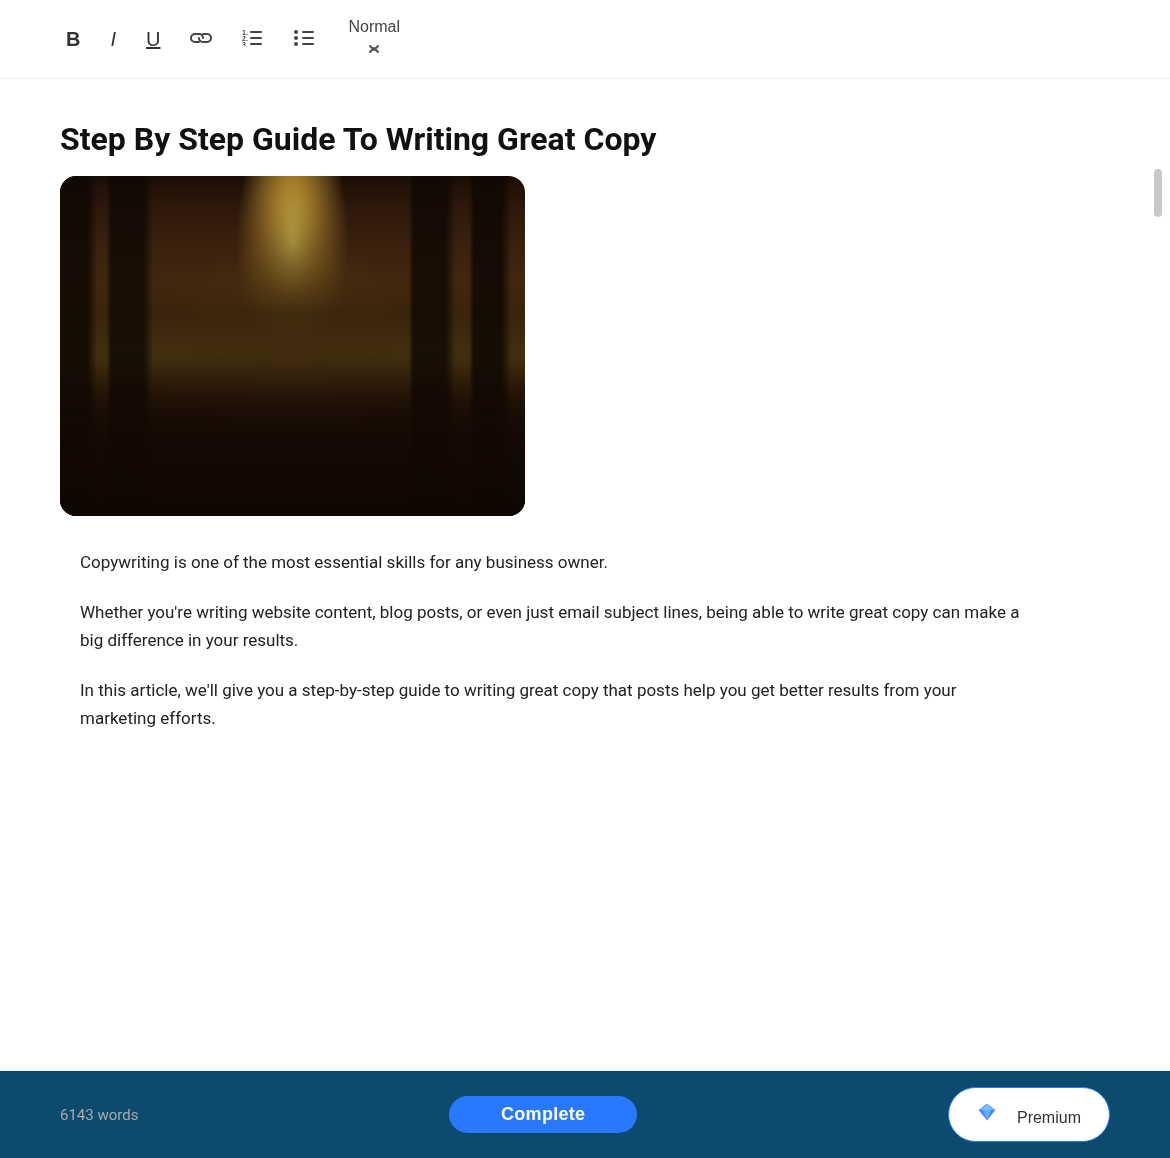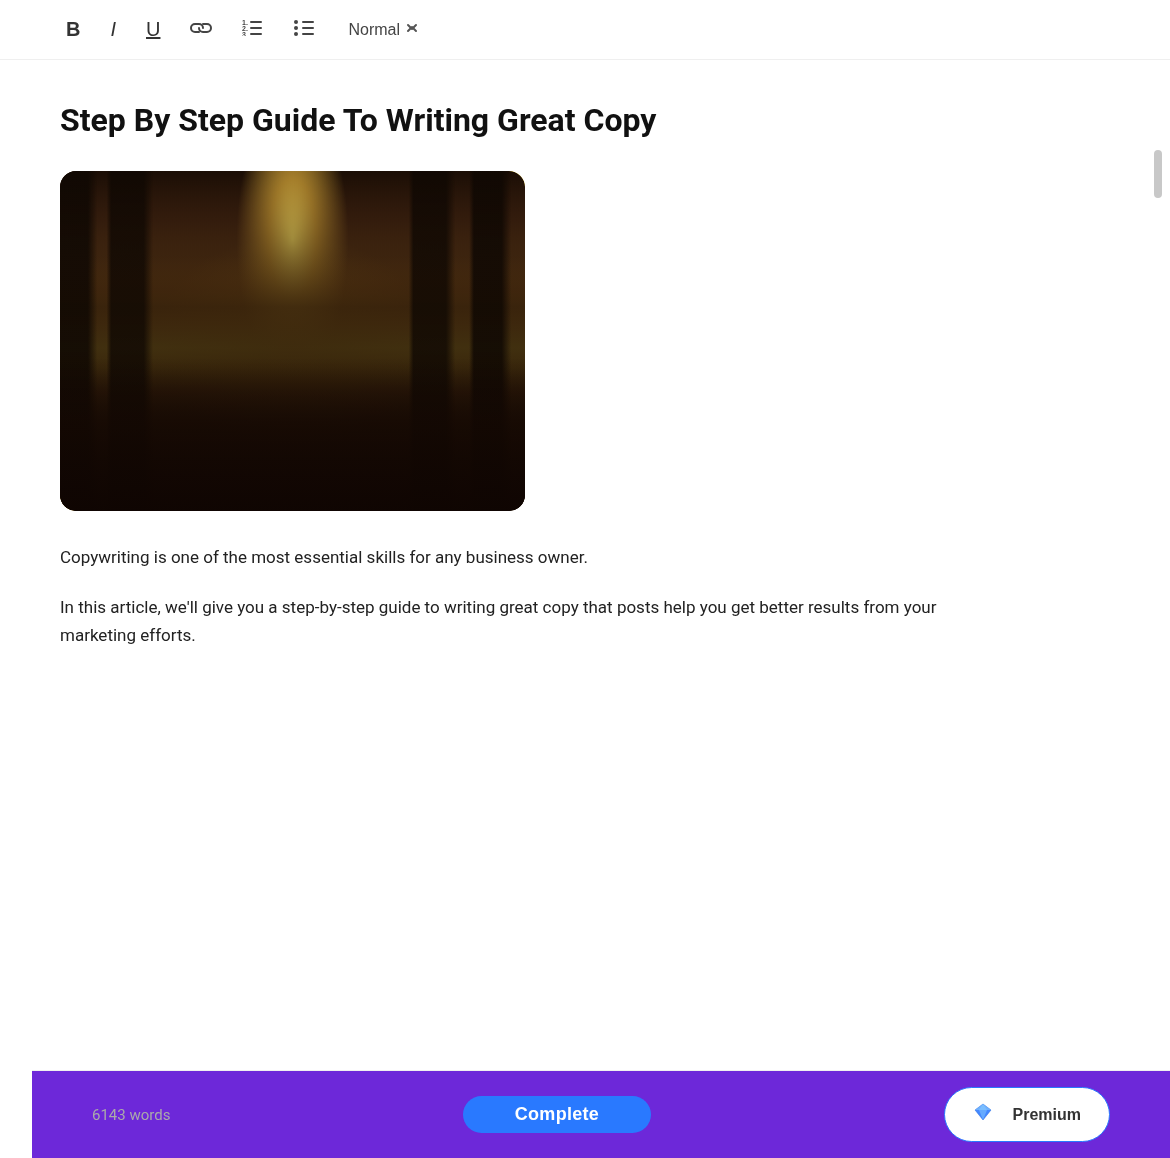--- a/index.html
+++ b/index.html
@@ -57,34 +57,35 @@
       display: flex;
       align-items: center;
       gap: 6px;
       cursor: pointer;
       padding: 4px 8px;
       border-radius: 4px;
       border: none;
       background: none;
       font-size: 16px;
       color: #444;
+      flex-direction: column;
     }
 
     .content-area {
       padding: 40px 60px 120px 60px;
       height: calc(1158px - 60px);
       overflow: hidden;
       position: relative;
     }
 
     .article-title {
       font-size: 32px;
       font-weight: 700;
       color: #111;
-      margin-bottom: 29px;
+      margin-bottom: 15px;
       line-height: 1.3;
     }
 
     .article-image {
       width: 465px;
       height: 340px;
       border-radius: 16px;
       margin-bottom: 32px;
       background: linear-gradient(
         135deg,
@@ -152,45 +153,45 @@
         linear-gradient(to right, transparent 75%, rgba(15,8,3,0.8) 76%, rgba(15,8,3,0.8) 83%, transparent 85%) 0 0 / 100% 100%,
         linear-gradient(to right, transparent 88%, rgba(15,8,3,0.85) 89%, rgba(15,8,3,0.85) 95%, transparent 97%) 0 0 / 100% 100%;
     }
 
     .paragraph {
       font-size: 17px;
       line-height: 1.65;
       color: #222;
       margin-bottom: 22px;
       max-width: 940px;
+      margin-left: 20px;
     }
 
     .scrollbar {
       position: absolute;
       right: 8px;
       top: 90px;
       width: 8px;
       height: 48px;
       background: #c8c8c8;
       border-radius: 4px;
     }
 
     .bottom-bar {
       position: absolute;
       bottom: 0;
       left: 0;
       right: 0;
       height: 88px;
-      background: #6d28d9;
+      background: #0c4a6e;
       display: flex;
       align-items: center;
       justify-content: space-between;
       padding: 0 60px;
       border-top: 1px solid #f0f0f0;
-      margin-left: 32px;
     }
 
     .word-count {
       font-size: 15px;
       color: #aaa;
     }
 
     .complete-btn {
       background: #2979ff;
       color: #ffffff;
@@ -198,30 +199,30 @@
       border-radius: 30px;
       padding: 8px 52px;
       font-size: 18px;
       font-weight: 600;
       cursor: pointer;
       letter-spacing: 0.3px;
     }
 
     .premium-btn {
       display: flex;
-      align-items: center;
+      align-items: flex-end;
       gap: 20px;
       background: #ffffff;
       border: 1.5px solid #2979ff;
       border-radius: 30px;
       padding: 14px 28px;
       font-size: 16px;
       color: #333;
       cursor: pointer;
-      font-weight: 700;
+      font-weight: 400;
     }
 
     .diamond-icon {
       font-size: 18px;
     }
   </style>
 </head>
 <body>
 
 <div class="toolbar">
@@ -283,20 +284,21 @@
 
   <h1 class="article-title">Step By Step Guide To Writing Great Copy</h1>
 
   <div class="article-image">
     <div class="image-inner">
       <div class="forest-overlay"></div>
     </div>
   </div>
 
   <p class="paragraph">Copywriting is one of the most essential skills for any business owner.</p>
+  <p class="paragraph">Whether you're writing website content, blog posts, or even just email subject lines, being able to write great copy can make a big difference in your results.</p>
   <p class="paragraph">In this article, we'll give you a step-by-step guide to writing great copy that posts help you get better results from your marketing efforts.</p>
 </div>
 
 <div class="bottom-bar">
   <span class="word-count">6143 words</span>
   <button class="complete-btn">Complete</button>
   <button class="premium-btn">
     <span class="diamond-icon">
       <svg width="20" height="20" viewBox="0 0 20 20" fill="none">
         <polygon points="10,2 18,8 10,18 2,8" fill="#4488ff" stroke="#2266dd" stroke-width="0.5"></polygon>

